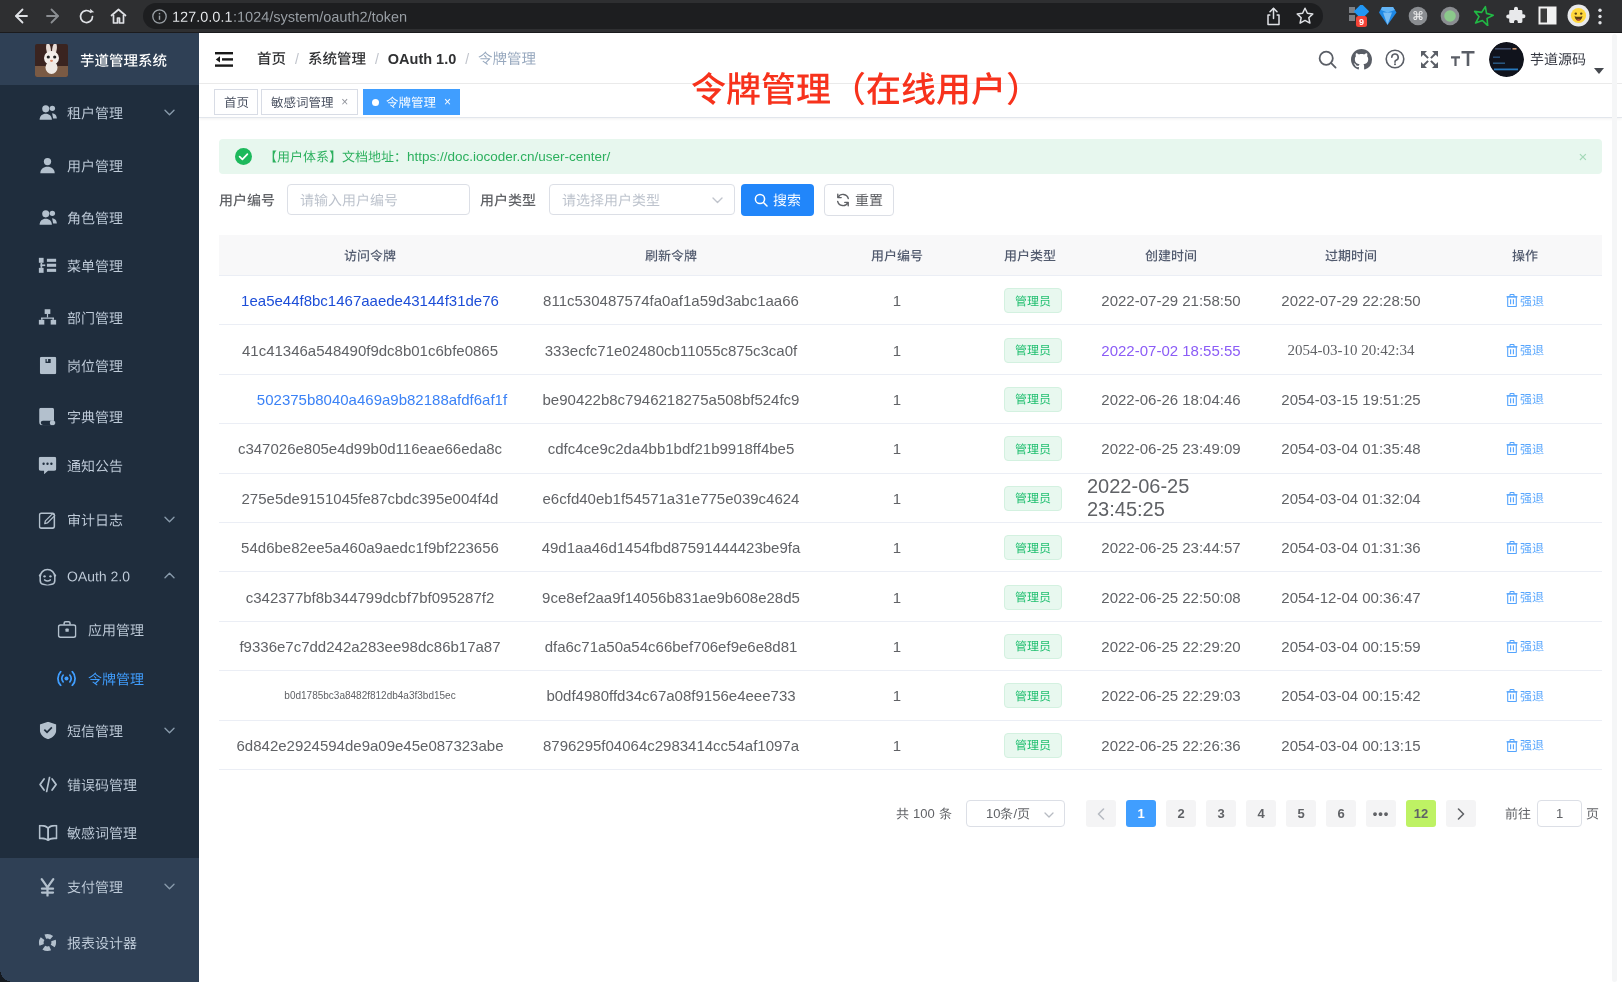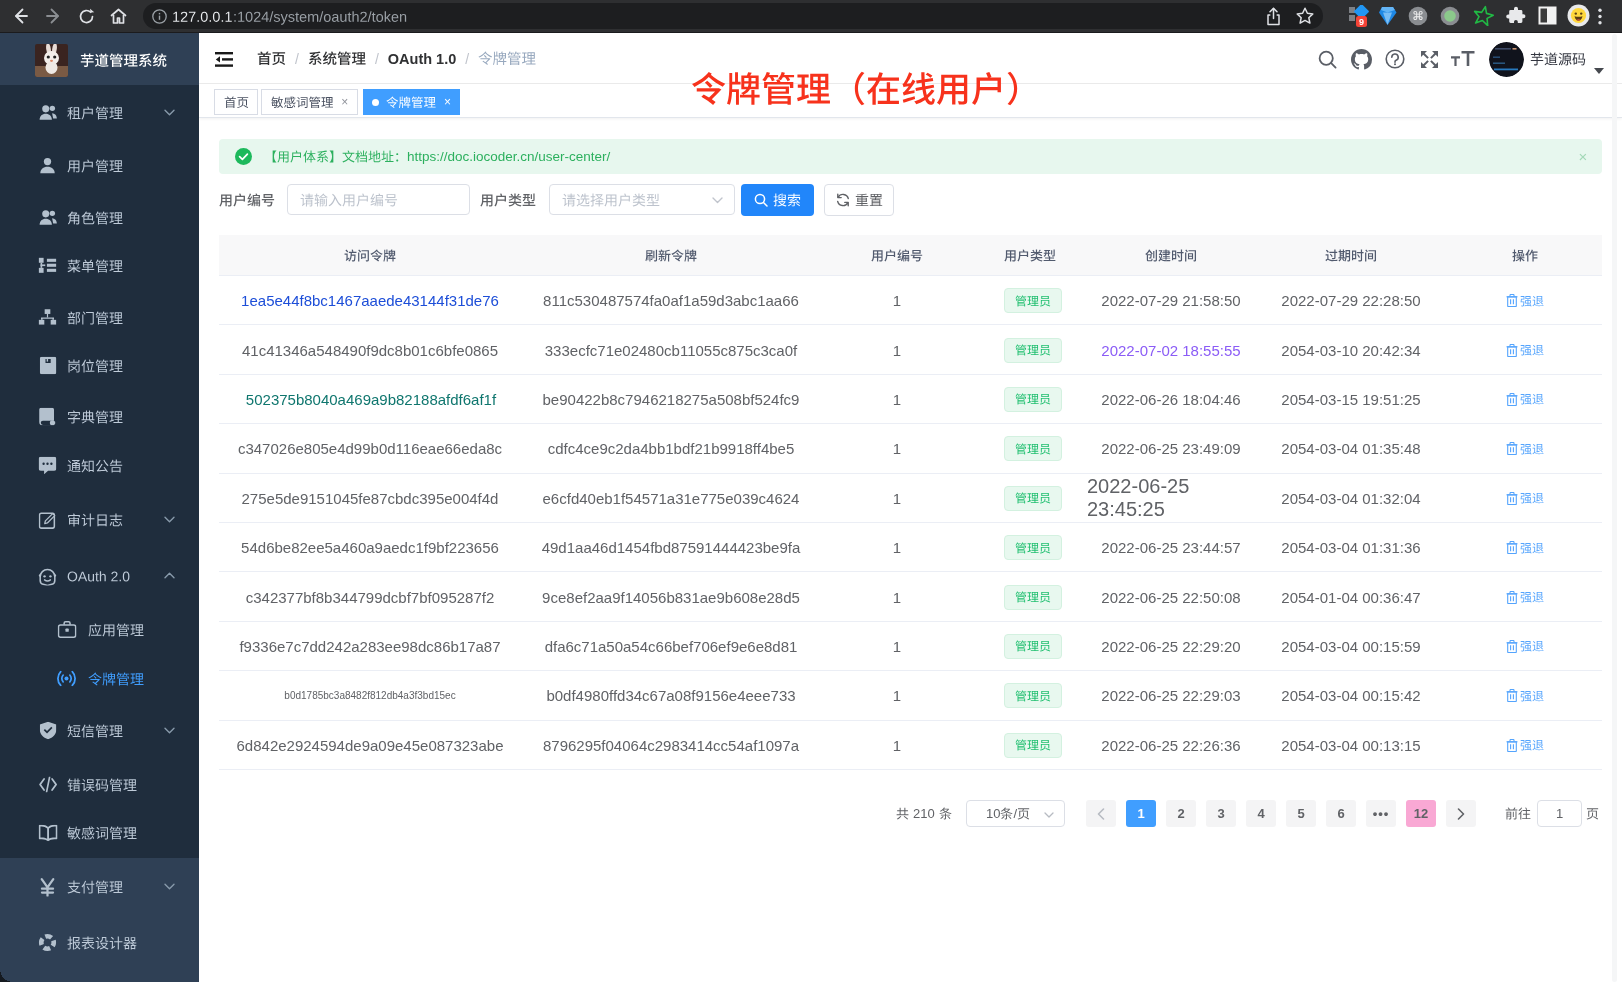--- a/index.html
+++ b/index.html
@@ -764,35 +764,35 @@
 <div style="position:absolute;top:325.4px;height:49.4px;display:flex;align-items:center;justify-content:center;font-size:15px;color:#606266;left:973px;width:114px;">
     <div style="display:flex;align-items:center;justify-content:center;width:58px;height:25px;background:#e8f8ef;border:1px solid #d3f1e0;border-radius:4px;margin-left:6px;">
       <svg class="ck" width="36.0" height="12" viewBox="0 -880 3000 1000" fill="#1dbe6e">
         <use href="#r7BA1"></use>
         <use href="#r7406" x="1000"></use>
         <use href="#r5458" x="2000"></use>
       </svg>
     </div>
   </div>
 <div style="position:absolute;top:325.4px;height:49.4px;display:flex;align-items:center;justify-content:center;font-size:15px;color:#8b5cf6;left:1087px;width:168px;">2022-07-02 18:55:55</div>
-<div style="position:absolute;top:325.4px;height:49.4px;display:flex;align-items:center;justify-content:center;font-size:15px;color:#606266;left:1255px;width:192px;">2054-03-10 20:42:34</div>
+<div style="position:absolute;top:325.4px;height:49.4px;display:flex;align-items:center;justify-content:center;font-size:15px;color:#606266;left:1255px;width:192px;font-family:Liberation Serif, serif;">2054-03-10 20:42:34</div>
 <div style="position:absolute;top:325.4px;height:49.4px;display:flex;align-items:center;justify-content:center;font-size:15px;color:#606266;left:1447px;width:155px;">
     <svg width="12" height="13" viewBox="0 0 12 13" style="margin-right:2px">
       <path d="M0.5 2.8h11" stroke="#54a4fd" stroke-width="1.1"></path>
       <path d="M4 2.6V1.2A.7.7 0 0 1 4.7.5h2.6a.7.7 0 0 1 .7.7v1.4" stroke="#54a4fd" stroke-width="1.1" fill="none"></path>
       <path d="M1.7 2.9h8.6V12a.6.6 0 0 1-.6.6H2.3a.6.6 0 0 1-.6-.6Z" stroke="#54a4fd" stroke-width="1.1" fill="none"></path>
       <path d="M4.6 5.2v5M7.4 5.2v5" stroke="#54a4fd" stroke-width="1.1"></path>
     </svg>
     <svg class="ck" width="24.0" height="12" viewBox="0 -880 2000 1000" fill="#54a4fd">
       <use href="#r5F3A"></use>
       <use href="#r9000" x="1000"></use>
     </svg>
   </div>
 <div style="position:absolute;left:219px;top:374.8px;width:1383px;height:49.4px;border-bottom:1px solid #ebeef5;background:#fff;"></div>
-<div style="position:absolute;top:374.8px;height:49.4px;display:flex;align-items:center;justify-content:center;font-size:15px;color:#0f766e;left:220px;width:302px;">502375b8040a469a9b82188afdf6af1f</div>
+<div style="position:absolute;top:374.8px;height:49.4px;display:flex;align-items:center;justify-content:center;font-size:15px;color:#3b82f6;left:231px;width:302px;">502375b8040a469a9b82188afdf6af1f</div>
 <div style="position:absolute;top:374.8px;height:49.4px;display:flex;align-items:center;justify-content:center;font-size:15px;color:#606266;left:521px;width:300px;">be90422b8c7946218275a508bf524fc9</div>
 <div style="position:absolute;top:374.8px;height:49.4px;display:flex;align-items:center;justify-content:center;font-size:15px;color:#606266;left:821px;width:152px;">1</div>
 <div style="position:absolute;top:374.8px;height:49.4px;display:flex;align-items:center;justify-content:center;font-size:15px;color:#606266;left:973px;width:114px;">
     <div style="display:flex;align-items:center;justify-content:center;width:58px;height:25px;background:#e8f8ef;border:1px solid #d3f1e0;border-radius:4px;margin-left:6px;">
       <svg class="ck" width="36.0" height="12" viewBox="0 -880 3000 1000" fill="#1dbe6e">
         <use href="#r7BA1"></use>
         <use href="#r7406" x="1000"></use>
         <use href="#r5458" x="2000"></use>
       </svg>
     </div>
@@ -899,21 +899,21 @@
 <div style="position:absolute;top:572.4px;height:49.4px;display:flex;align-items:center;justify-content:center;font-size:15px;color:#606266;left:973px;width:114px;">
     <div style="display:flex;align-items:center;justify-content:center;width:58px;height:25px;background:#e8f8ef;border:1px solid #d3f1e0;border-radius:4px;margin-left:6px;">
       <svg class="ck" width="36.0" height="12" viewBox="0 -880 3000 1000" fill="#1dbe6e">
         <use href="#r7BA1"></use>
         <use href="#r7406" x="1000"></use>
         <use href="#r5458" x="2000"></use>
       </svg>
     </div>
   </div>
 <div style="position:absolute;top:572.4px;height:49.4px;display:flex;align-items:center;justify-content:center;font-size:15px;color:#606266;left:1087px;width:168px;">2022-06-25 22:50:08</div>
-<div style="position:absolute;top:572.4px;height:49.4px;display:flex;align-items:center;justify-content:center;font-size:15px;color:#606266;left:1255px;width:192px;">2054-01-04 00:36:47</div>
+<div style="position:absolute;top:572.4px;height:49.4px;display:flex;align-items:center;justify-content:center;font-size:15px;color:#606266;left:1255px;width:192px;">2054-12-04 00:36:47</div>
 <div style="position:absolute;top:572.4px;height:49.4px;display:flex;align-items:center;justify-content:center;font-size:15px;color:#606266;left:1447px;width:155px;">
     <svg width="12" height="13" viewBox="0 0 12 13" style="margin-right:2px">
       <path d="M0.5 2.8h11" stroke="#54a4fd" stroke-width="1.1"></path>
       <path d="M4 2.6V1.2A.7.7 0 0 1 4.7.5h2.6a.7.7 0 0 1 .7.7v1.4" stroke="#54a4fd" stroke-width="1.1" fill="none"></path>
       <path d="M1.7 2.9h8.6V12a.6.6 0 0 1-.6.6H2.3a.6.6 0 0 1-.6-.6Z" stroke="#54a4fd" stroke-width="1.1" fill="none"></path>
       <path d="M4.6 5.2v5M7.4 5.2v5" stroke="#54a4fd" stroke-width="1.1"></path>
     </svg>
     <svg class="ck" width="24.0" height="12" viewBox="0 -880 2000 1000" fill="#54a4fd">
       <use href="#r5F3A"></use>
       <use href="#r9000" x="1000"></use>
@@ -997,21 +997,21 @@
     </svg>
     <svg class="ck" width="24.0" height="12" viewBox="0 -880 2000 1000" fill="#54a4fd">
       <use href="#r5F3A"></use>
       <use href="#r9000" x="1000"></use>
     </svg>
   </div>
 <div style="position:absolute;left:896px;top:800px;width:60px;height:27px;display:flex;align-items:center;">
     <svg class="ck" width="13.0" height="13" viewBox="0 -880 1000 1000" fill="#606266">
       <use href="#r5171"></use>
     </svg>
-    <span style="font-size:13px;color:#606266;margin:0 4px"> 210 </span>
+    <span style="font-size:13px;color:#606266;margin:0 4px"> 100 </span>
     <svg class="ck" width="13.0" height="13" viewBox="0 -880 1000 1000" fill="#606266">
       <use href="#r6761"></use>
     </svg>
   </div>
 <div style="position:absolute;left:966px;top:800px;width:99px;height:27px;display:flex;align-items:center;border:1px solid #dcdfe6;border-radius:4px;background:#fff;padding-left:19px;">
     <span style="font-size:13px;color:#606266">10</span>
     <svg class="ck" width="13.0" height="13" viewBox="0 -880 1000 1000" fill="#606266">
       <use href="#r6761"></use>
     </svg>
     <span style="font-size:13px;color:#606266">/</span>
@@ -1029,21 +1029,21 @@
   </div>
 <div style="position:absolute;left:1126px;top:800px;width:30px;height:27px;display:flex;align-items:center;justify-content:center;background:#409eff;border-radius:3px;font-size:13px;font-weight:bold;color:#fff;">1</div>
 <div style="position:absolute;left:1166px;top:800px;width:30px;height:27px;display:flex;align-items:center;justify-content:center;background:#f4f4f5;border-radius:3px;font-size:13px;font-weight:bold;color:#606266;">2</div>
 <div style="position:absolute;left:1206px;top:800px;width:30px;height:27px;display:flex;align-items:center;justify-content:center;background:#f4f4f5;border-radius:3px;font-size:13px;font-weight:bold;color:#606266;">3</div>
 <div style="position:absolute;left:1246px;top:800px;width:30px;height:27px;display:flex;align-items:center;justify-content:center;background:#f4f4f5;border-radius:3px;font-size:13px;font-weight:bold;color:#606266;">4</div>
 <div style="position:absolute;left:1286px;top:800px;width:30px;height:27px;display:flex;align-items:center;justify-content:center;background:#f4f4f5;border-radius:3px;font-size:13px;font-weight:bold;color:#606266;">5</div>
 <div style="position:absolute;left:1326px;top:800px;width:30px;height:27px;display:flex;align-items:center;justify-content:center;background:#f4f4f5;border-radius:3px;font-size:13px;font-weight:bold;color:#606266;">6</div>
 <div style="position:absolute;left:1366px;top:800px;width:30px;height:27px;display:flex;align-items:center;justify-content:center;background:#f4f4f5;border-radius:3px;font-size:13px;font-weight:bold;color:#606266;">
     <span style="letter-spacing:1px;color:#606266">•••</span>
   </div>
-<div style="position:absolute;left:1406px;top:800px;width:30px;height:27px;display:flex;align-items:center;justify-content:center;background:#f9a8d4;border-radius:3px;font-size:13px;font-weight:bold;color:#606266;">12</div>
+<div style="position:absolute;left:1406px;top:800px;width:30px;height:27px;display:flex;align-items:center;justify-content:center;background:#bef264;border-radius:3px;font-size:13px;font-weight:bold;color:#606266;">12</div>
 <div style="position:absolute;left:1446px;top:800px;width:30px;height:27px;display:flex;align-items:center;justify-content:center;background:#f4f4f5;border-radius:3px;font-size:13px;font-weight:bold;color:#606266;">
     <svg width="8" height="12" viewBox="0 0 8 12">
       <path d="M1.5 1l5 5-5 5" stroke="#606266" stroke-width="1.6" fill="none" stroke-linecap="round" stroke-linejoin="round"></path>
     </svg>
   </div>
 <div style="position:absolute;left:1505px;top:800px;width:28px;height:27px;display:flex;align-items:center;">
     <svg class="ck" width="26.0" height="13" viewBox="0 -880 2000 1000" fill="#606266">
       <use href="#r524D"></use>
       <use href="#r5F80" x="1000"></use>
     </svg>

